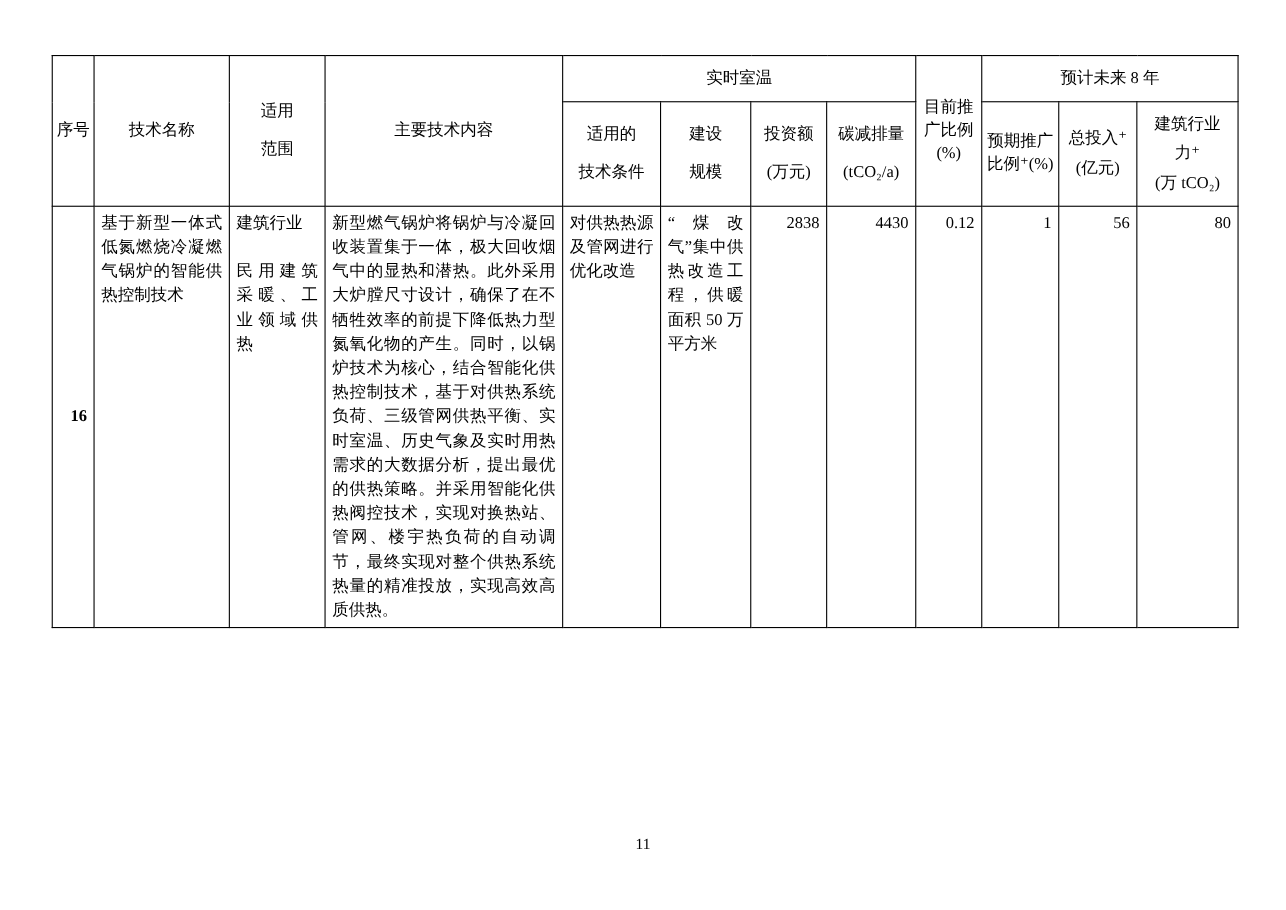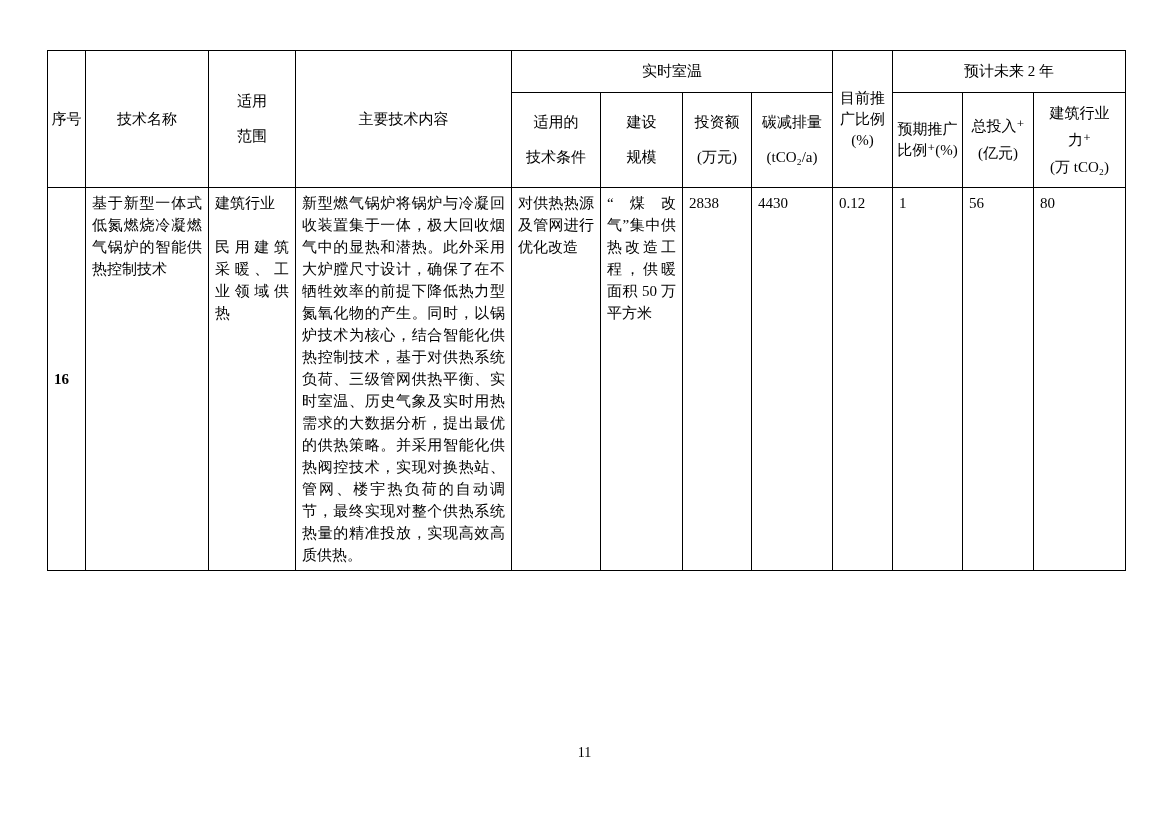--- a/index.html
+++ b/index.html
@@ -38,28 +38,28 @@
   .lh-tight { line-height: 21px; }
   .lh-mid   { line-height: 27px; }
   .dc {
     vertical-align: top;
     font-size: 15px;
     line-height: 22px;
     padding: 4px 6px;
     margin-top: 39px;
   }
   .just   { text-align: justify; }
-  .center { text-align: left; }
+  .center { text-align: right; }
   .middle { vertical-align: middle; }
   .bold   { font-weight: bold; }
   .page-number {
     position: absolute;
     left: 0;
     right: 0;
-    top: 744px;
+    top: 760px;
     text-align: center;
     font-size: 14px;
     line-height: 18px;
   }
 </style>
 </head>
 <body>
 
 <div class="page">
 
@@ -82,21 +82,21 @@
       <tr class="hr1">
         <td rowspan="2" class="hc">序号</td>
         <td rowspan="2" class="hc">技术名称</td>
         <td rowspan="2" class="hc">适用
 范围</td>
         <td rowspan="2" class="hc">主要技术内容</td>
         <td colspan="4" class="hc lh-tight">实时室温</td>
         <td rowspan="2" class="hc lh-tight">目前推
 广比例
 (%)</td>
-        <td colspan="3" class="hc lh-tight">预计未来 2 年</td>
+        <td colspan="3" class="hc lh-tight">预计未来 8 年</td>
       </tr>
       <tr class="hr2">
         <td class="hc">适用的
 技术条件</td>
         <td class="hc">建设
 规模</td>
         <td class="hc">投资额
 (万元)</td>
         <td class="hc">碳减排量
 (tCO₂/a)</td>

